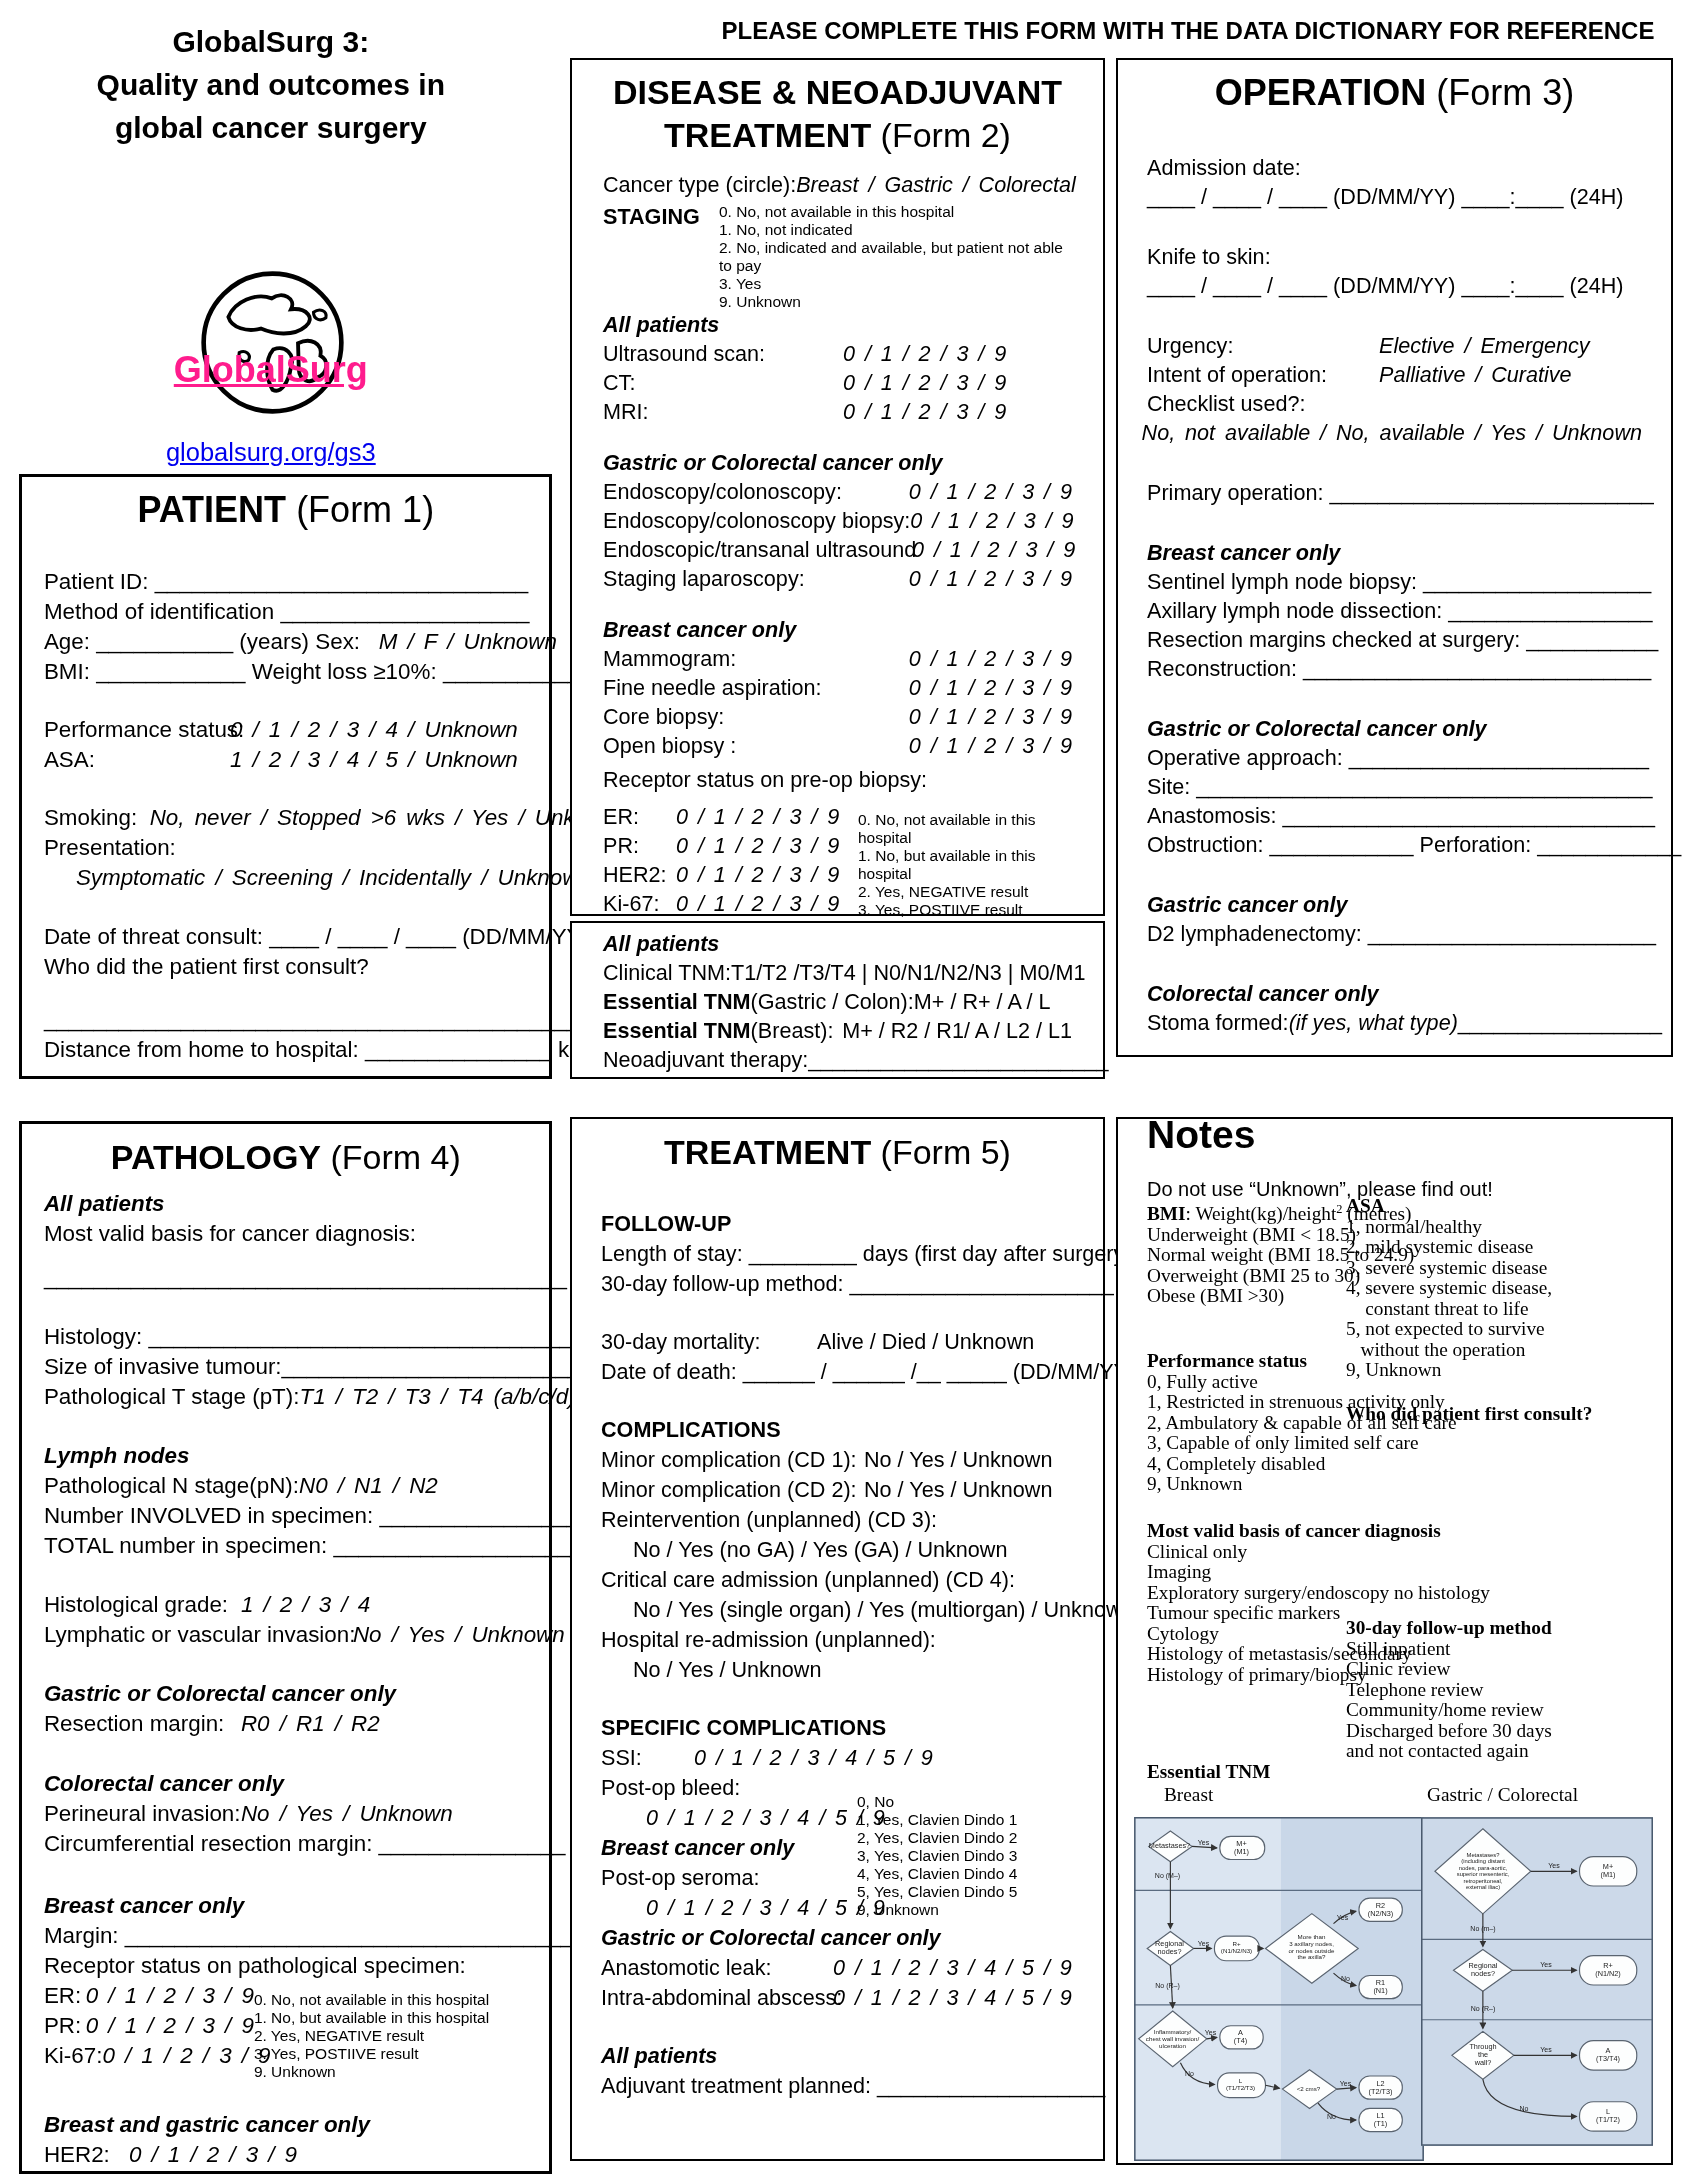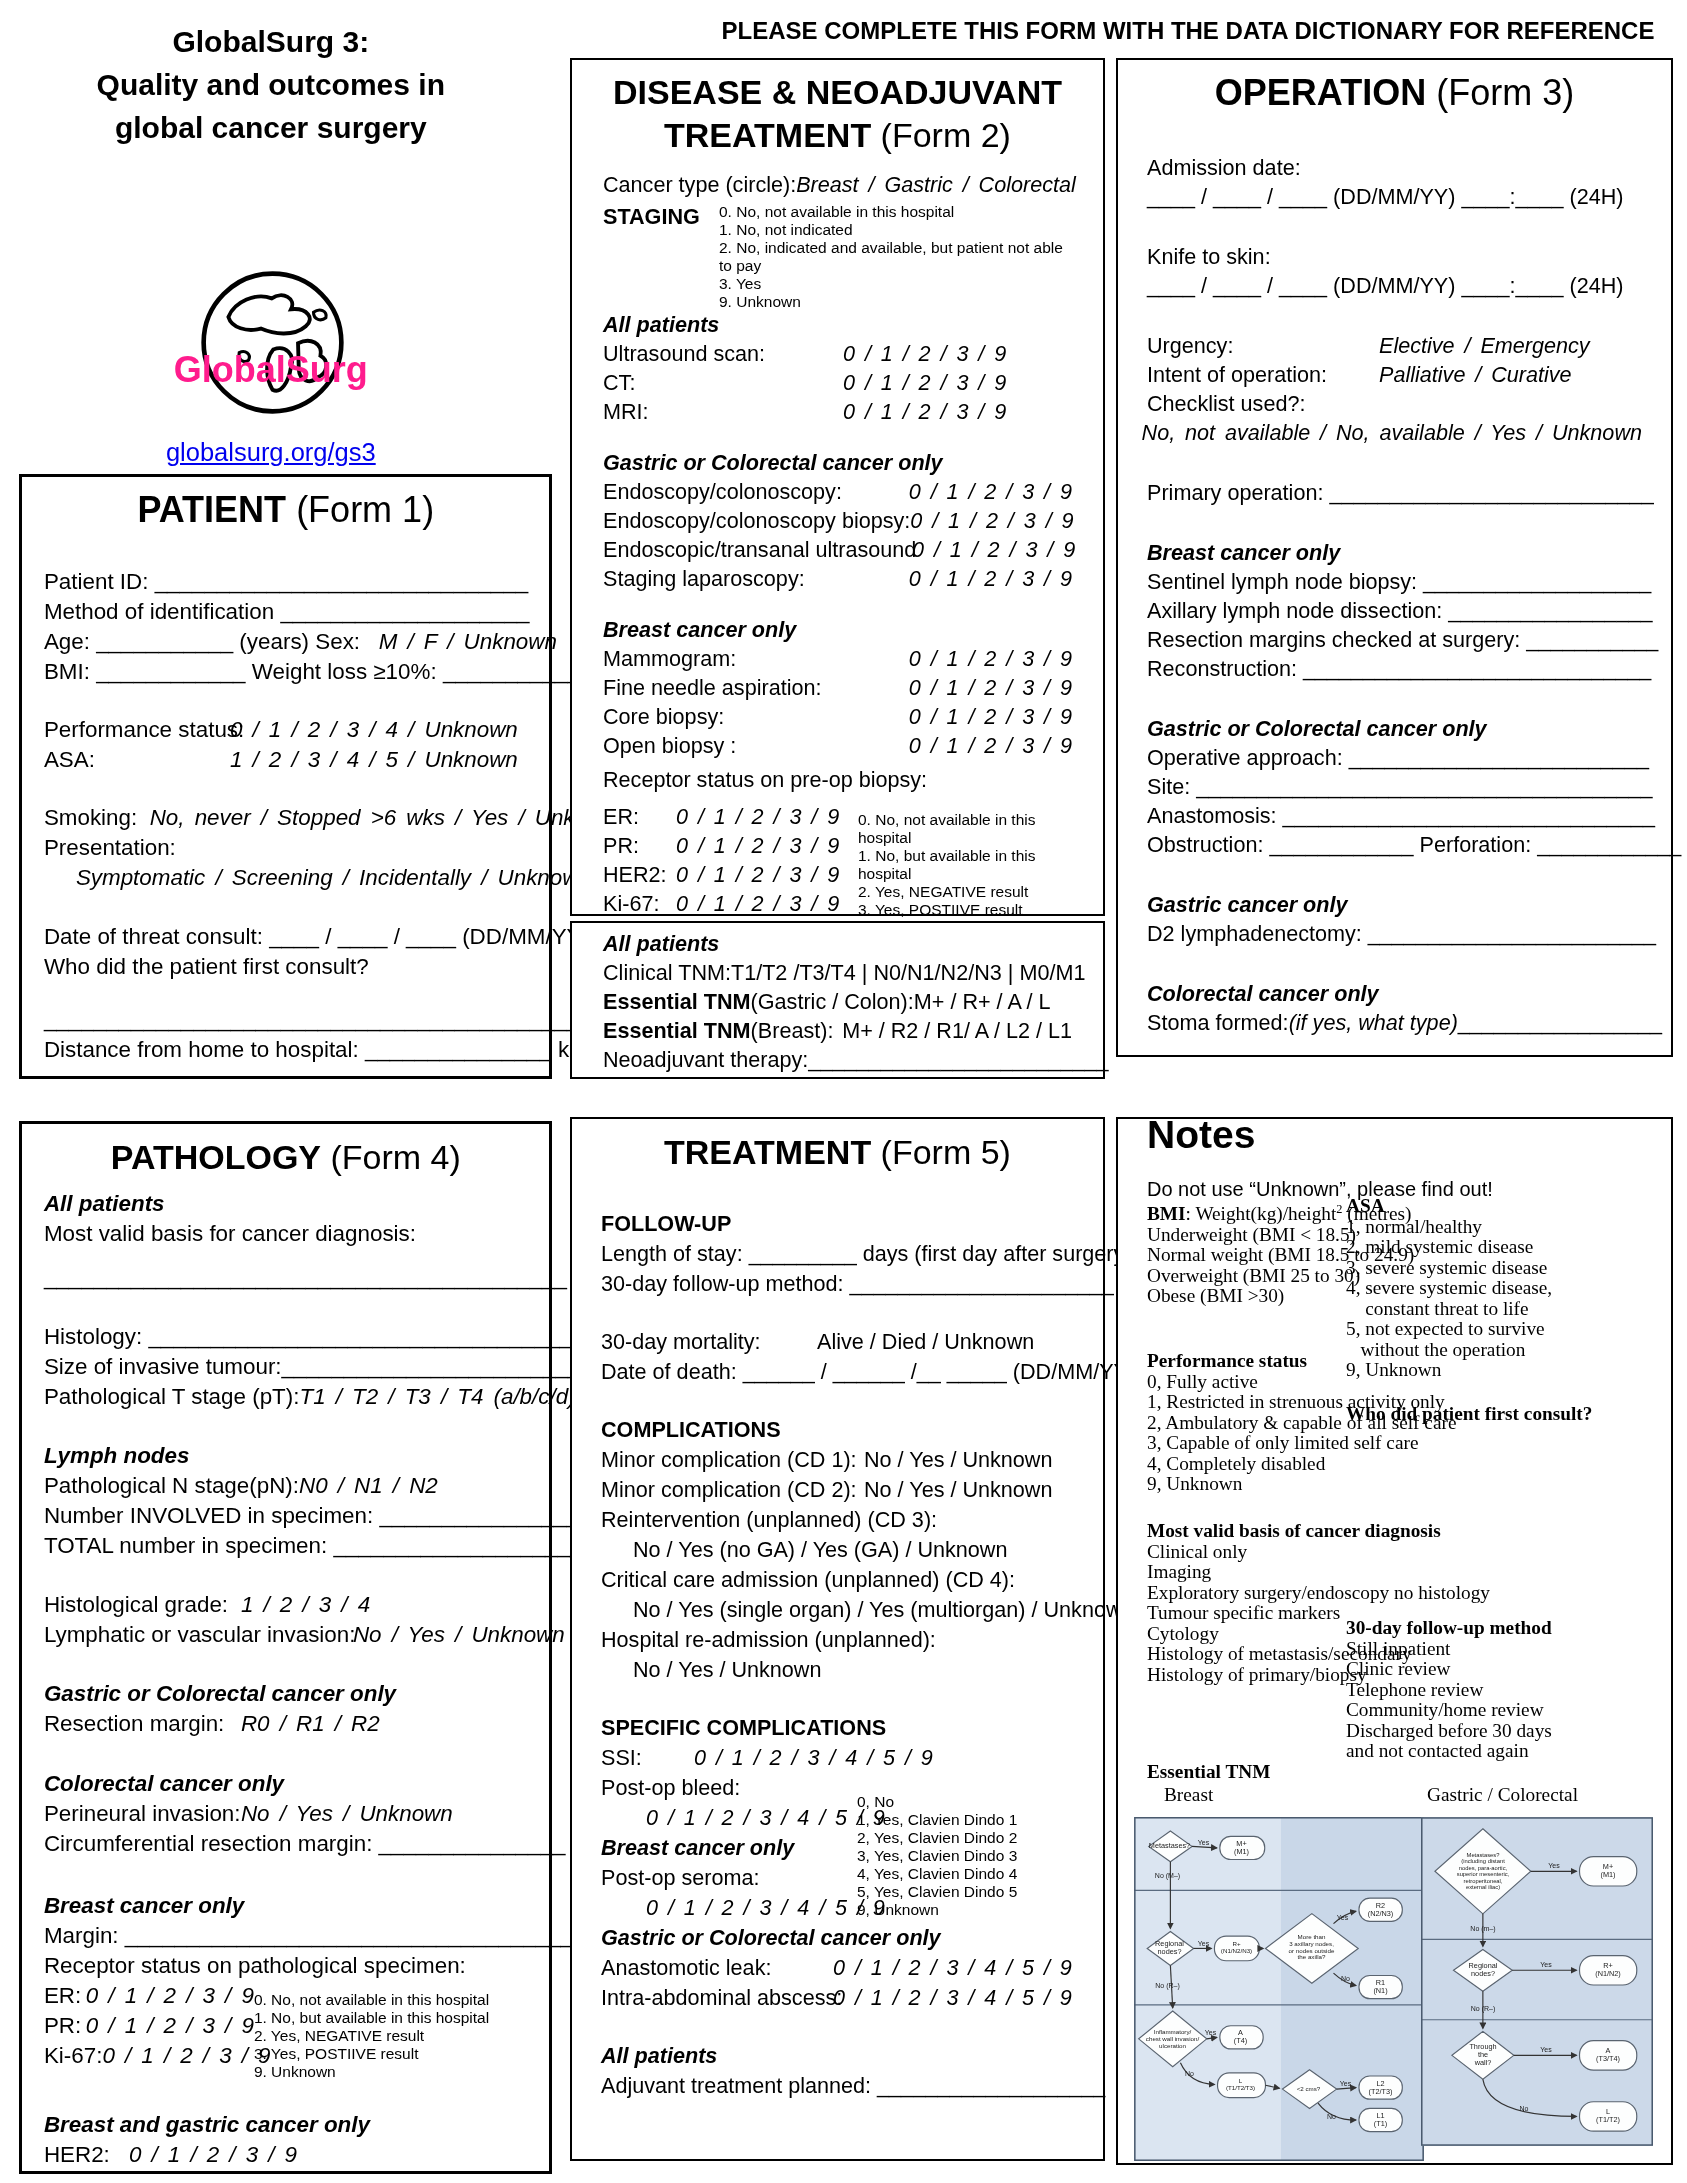--- a/index.html
+++ b/index.html
@@ -37,21 +37,21 @@
   .lw215{display:inline-block;width:166px;}
   .lw95{display:inline-block;width:73px;}
   .lw110{display:inline-block;width:85px;}
   .notice{position:absolute;left:700px;top:17px;width:976px;text-align:center;
           font-size:24px;font-weight:700;}
   .brand-title{position:absolute;left:19.3px;top:20px;width:503px;text-align:center;
                font-size:30px;font-weight:700;line-height:43px;}
   .brand-sub{position:absolute;left:19.3px;top:188px;width:503px;text-align:center;
              font-size:29px;font-weight:700;}
   .logo-text{position:absolute;left:19.3px;top:349px;width:503px;text-align:center;
-             font-size:36px;font-weight:700;z-index:3;}
+             font-size:36px;font-weight:700;z-index:3;text-decoration:underline;}
   .brand-link{position:absolute;left:19.3px;top:438px;width:503px;text-align:center;
               font-size:25.5px;text-decoration:underline;cursor:pointer;}
   .staging-wrap{display:flex;margin-top:3.1px;}
   .staging-lbl{font-weight:700;font-size:21.6px;width:116px;flex:none;padding-top:1.5px;}
   .recept{display:flex;}
   .recept .rc-left{flex:none;}
   .recept .rc-note{padding-top:9.3px;}
   
   .notes{font-size:19.3px;line-height:20.5px;}
   .nblock{position:absolute;white-space:nowrap;font-family:Liberation Serif, serif;}

